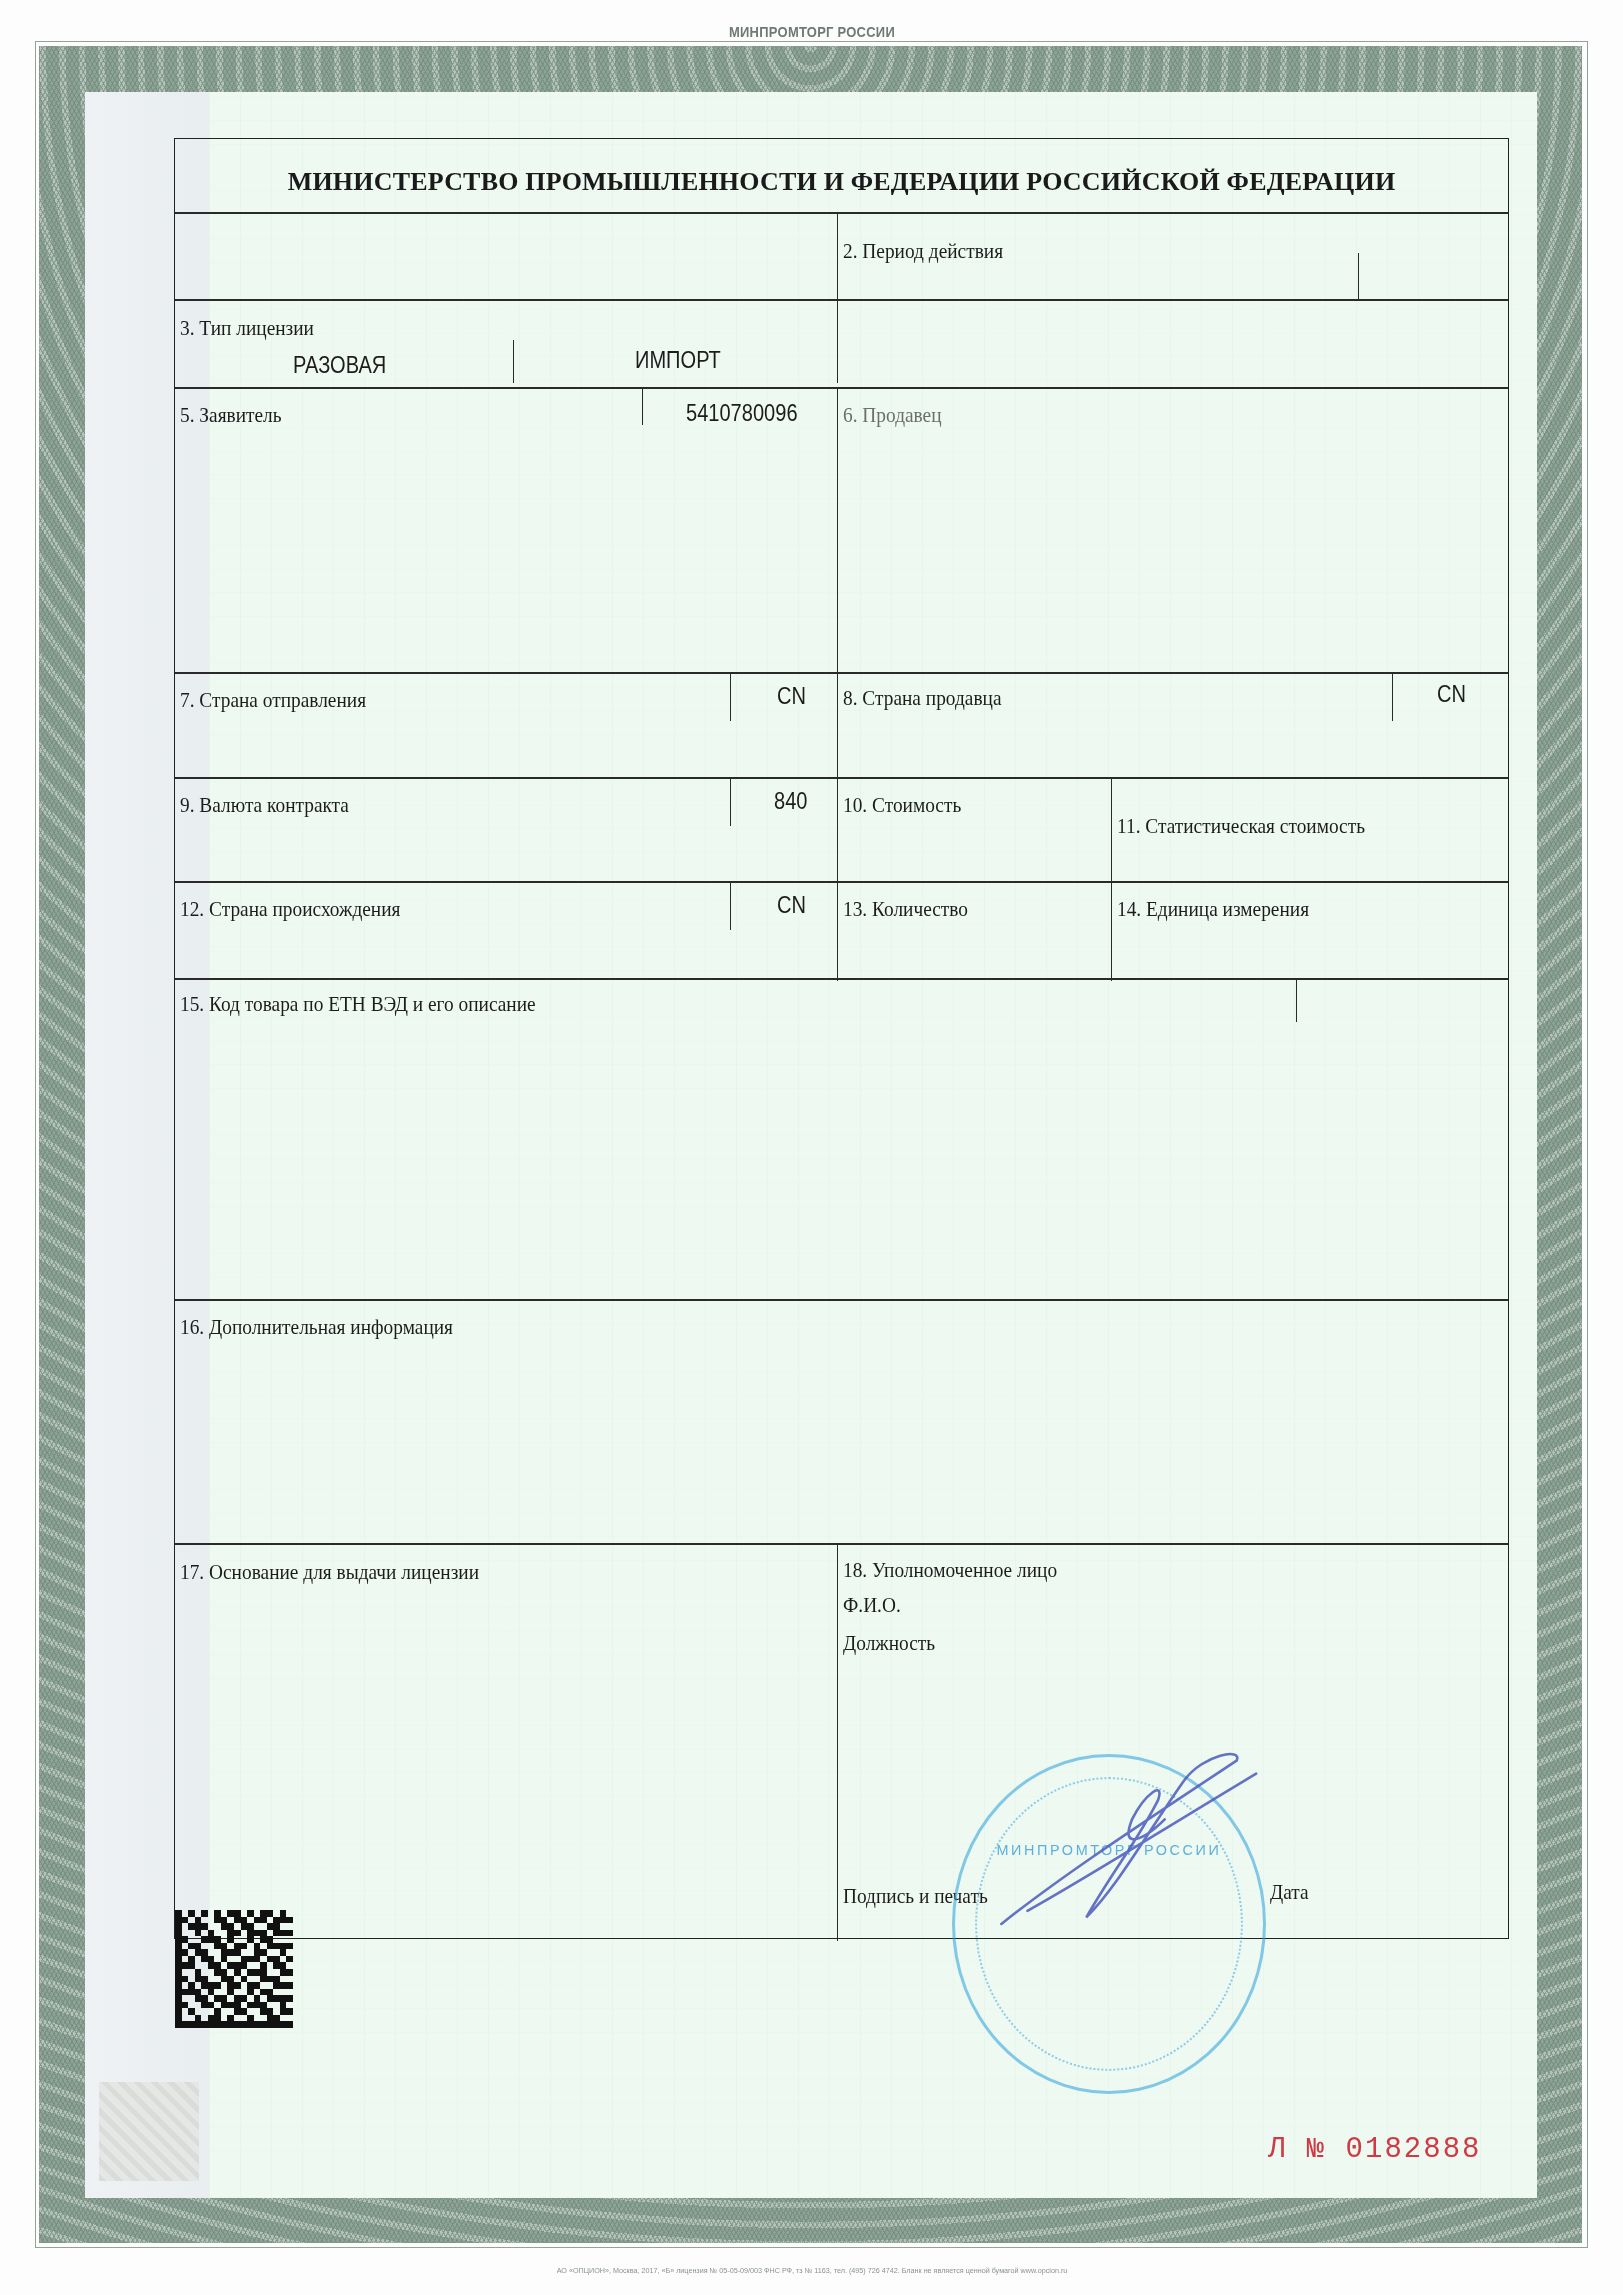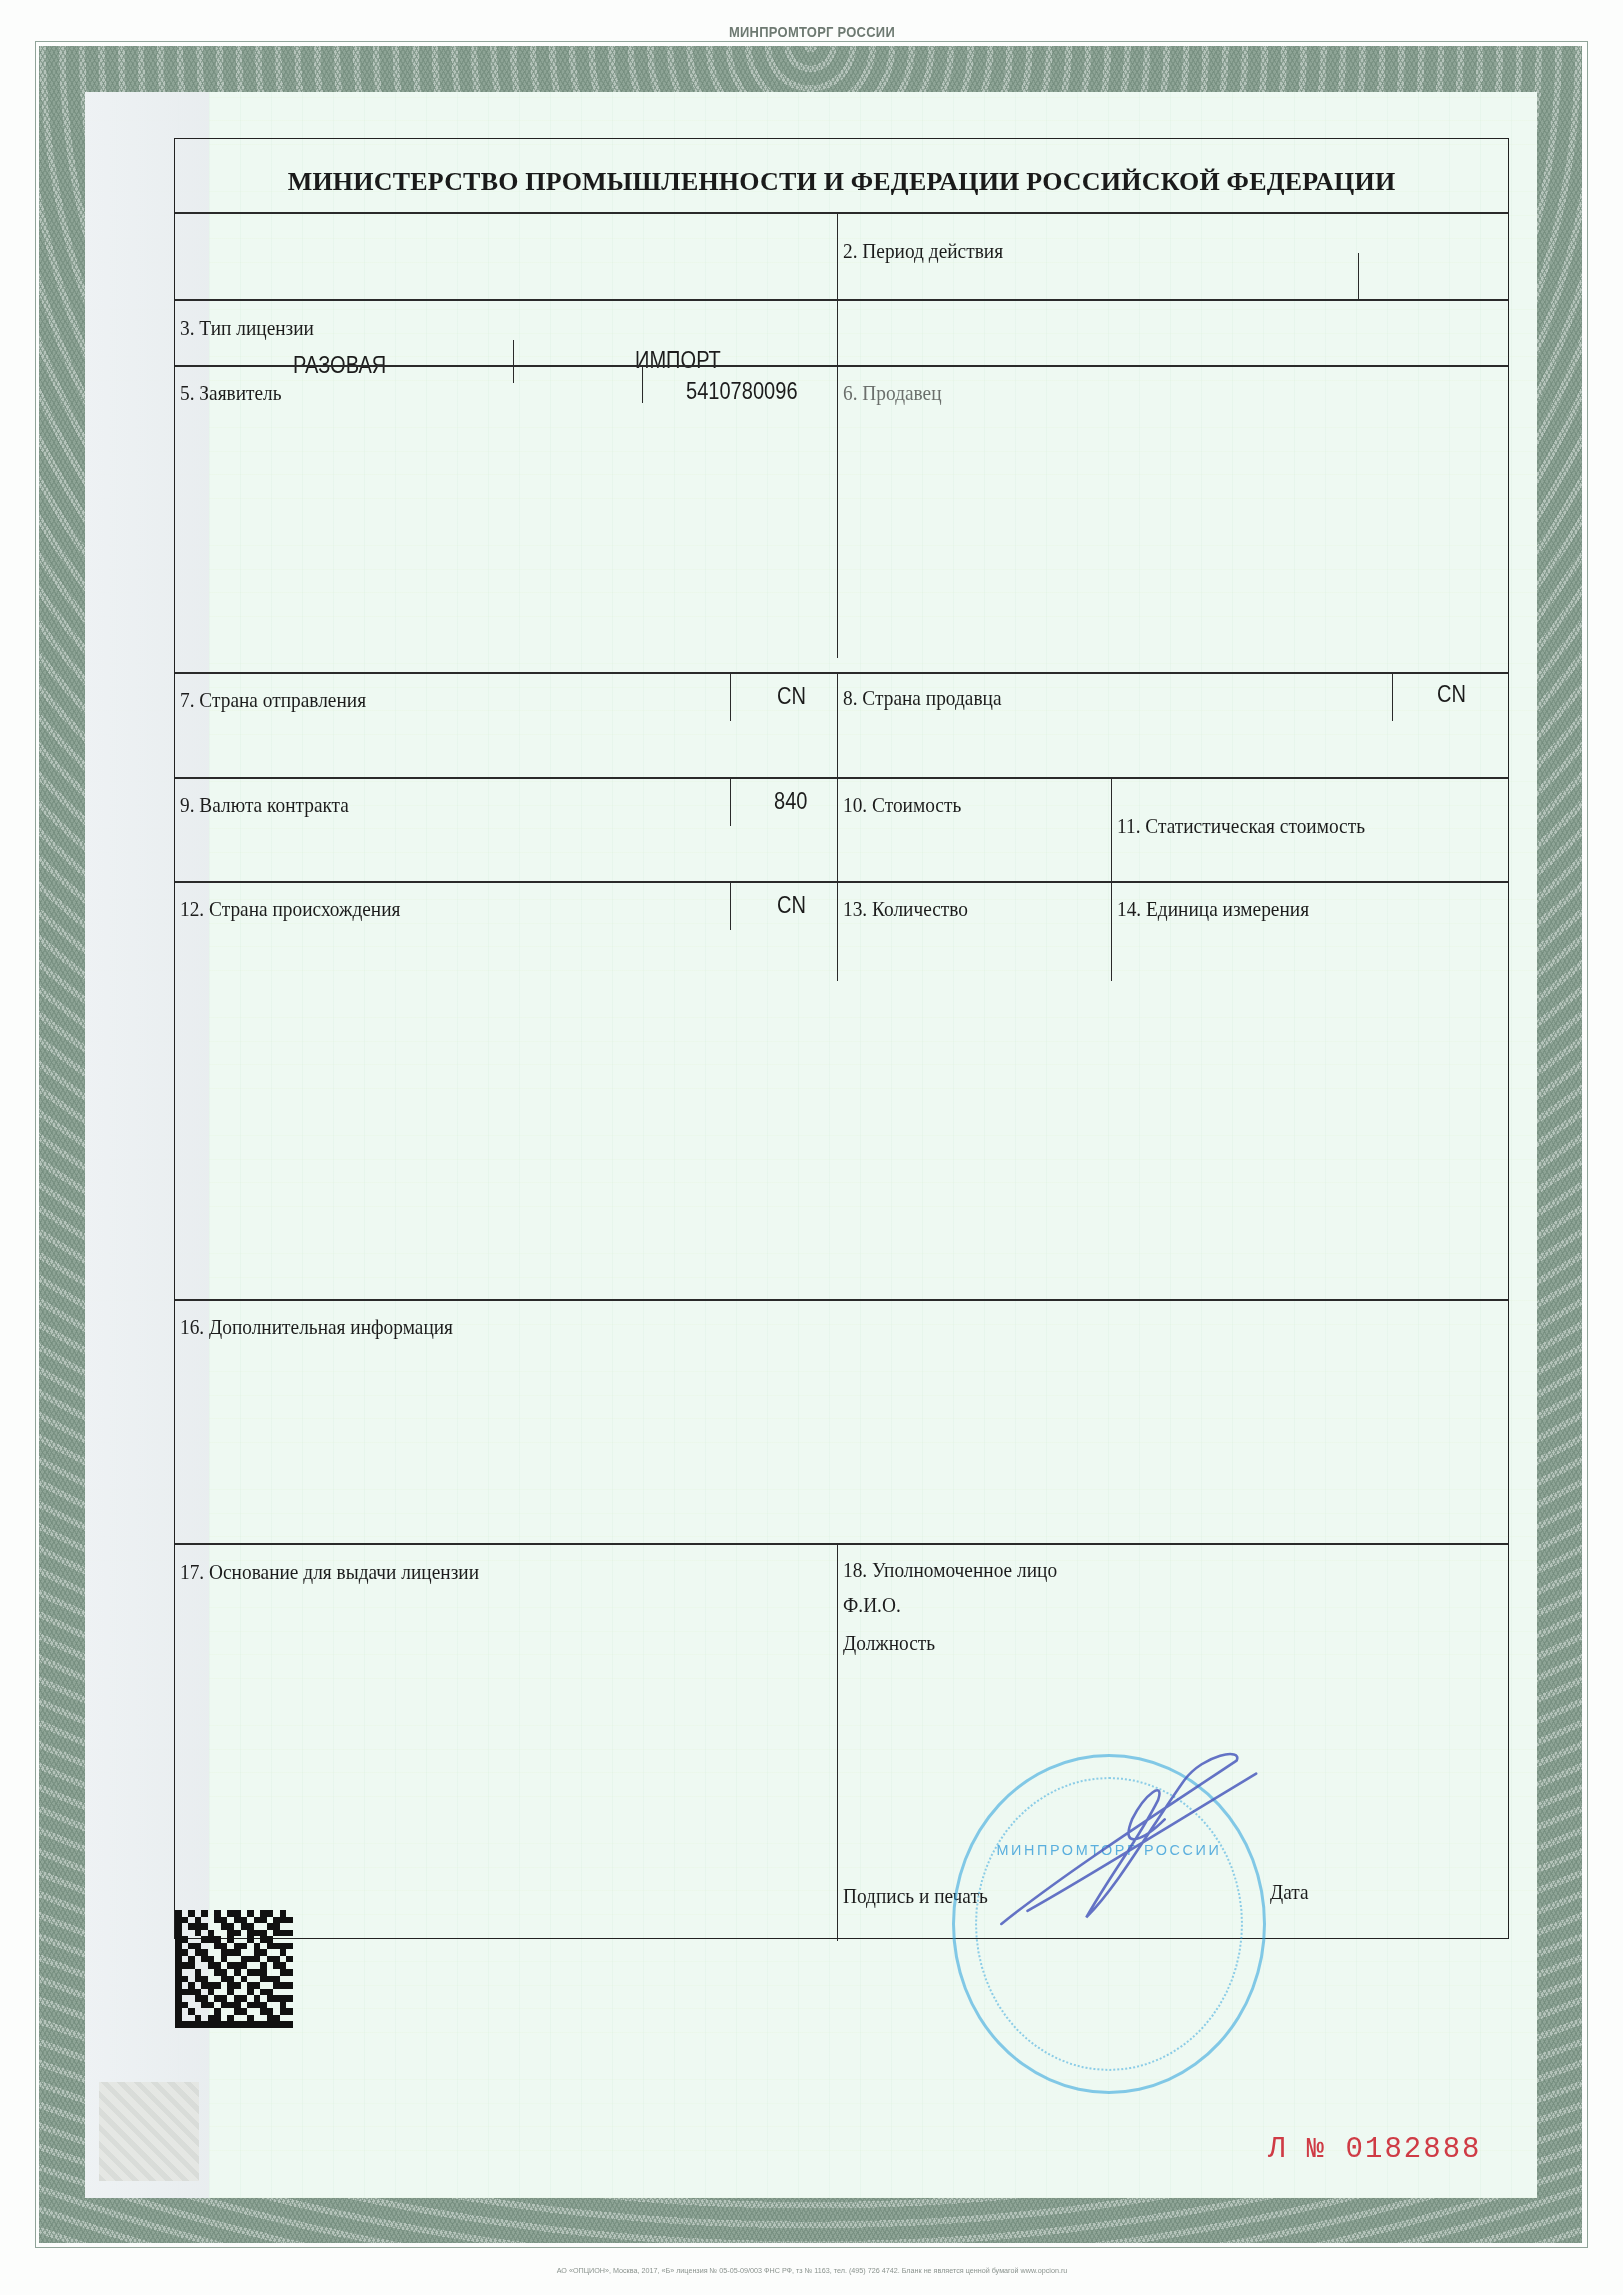--- a/index.html
+++ b/index.html
@@ -124,21 +124,21 @@
   <div class="row" style="top:160px;height:82px;">
     <div class="cell" style="left:0;width:662px;">
       <div class="lbl" style="left:5.2px;top:14.4px;">3. Тип лицензии</div>
       <div class="val" style="left:118px;top:51px;">РАЗОВАЯ</div>
       <div class="vline" style="left:338px;top:39px;height:43px;"></div>
       <div class="val" style="left:460px;top:46px;">ИМПОРТ</div>
     </div>
     <div class="vline" style="left:662px;top:0;height:82px;"></div>
   </div>
 
-  <div class="row" style="top:226px;height:291px;">
+  <div class="row" style="top:248px;height:291px;">
     <div class="cell" style="left:0;width:662px;">
       <div class="lbl" style="left:5.2px;top:13px;">5. Заявитель</div>
       <div class="vline" style="left:467px;top:0;height:36px;"></div>
       <div class="val" style="left:511px;top:10.5px;">5410780096</div>
     </div>
     <div class="vline" style="left:662px;top:0;height:291px;"></div>
     <div class="cell" style="left:663px;right:0;">
       <div class="lbl faded" style="left:5.2px;top:13px;color:#6b6f6c;">6. Продавец</div>
     </div>
   </div>
@@ -182,20 +182,26 @@
     <div class="vline" style="left:662px;top:0;height:98px;"></div>
     <div class="cell" style="left:663px;width:273px;">
       <div class="lbl" style="left:5.2px;top:13px;">13. Количество</div>
     </div>
     <div class="vline" style="left:936px;top:0;height:98px;"></div>
     <div class="cell" style="left:937px;right:0;">
       <div class="lbl" style="left:5.2px;top:13px;">14. Единица измерения</div>
     </div>
   </div>
 
+  <div class="row" style="top:839px;height:321px;">
+    <div class="cell" style="left:0;right:0;">
+      <div class="lbl" style="left:5.2px;top:10.5px;">15. Код товара по ЕТН ВЭД и его описание</div>
+      <div class="vline" style="left:1121px;top:0;height:42px;"></div>
+    </div>
+  </div>
 
   <div class="row" style="top:1160px;height:272px;">
     <div class="cell" style="left:0;right:0;">
       <div class="lbl" style="left:5.2px;top:13px;">16. Дополнительная информация</div>
     </div>
   </div>
 
   <div class="row" style="top:1404px;height:328px;">
     <div class="cell" style="left:0;width:662px;">
       <div class="lbl" style="left:5.2px;top:14.4px;">17. Основание для выдачи лицензии</div>

